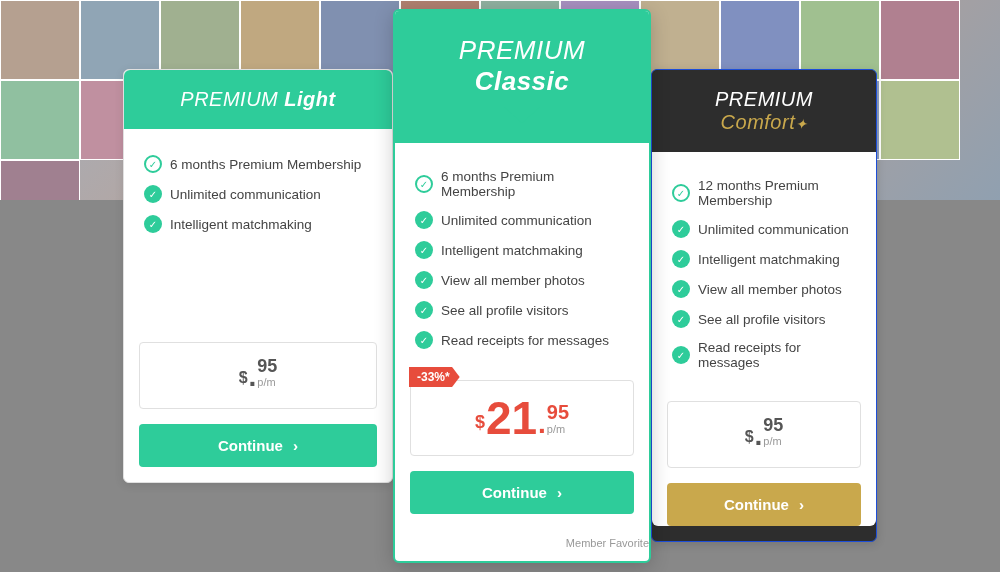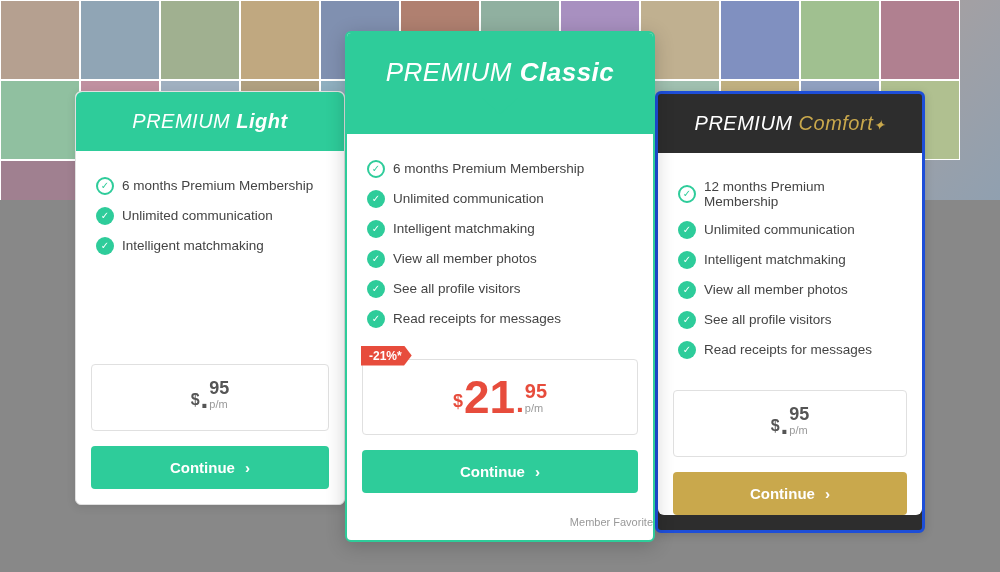--- a/index.html
+++ b/index.html
@@ -77,21 +77,21 @@
     .plan-light .plan-header h2 span {
       font-style: italic;
       font-weight: 300;
     }
 
     
     .plan-classic {
       background: #fff;
       border: 2px solid #2ecc9a;
       border-radius: 6px;
-      width: 310px;
+      width: 258px;
       margin-top: 0;
       box-shadow: 0 4px 20px rgba(0,0,0,0.2);
       position: relative;
       z-index: 2;
     }
 
     .plan-classic .plan-header {
       background: #2ecc9a;
       border-radius: 4px 4px 0 0;
       padding: 24px 20px 20px;
@@ -117,23 +117,23 @@
       width: 0;
       height: 0;
       border-left: 18px solid transparent;
       border-right: 18px solid transparent;
       border-top: 16px solid #2ecc9a;
     }
 
     
     .plan-comfort {
       background: #2d2d2d;
-      border: 3px solid #1d4ed8;
+      border: 1px solid #1d4ed8;
       border-radius: 6px;
-      width: 270px;
+      width: 226px;
       margin-top: 60px;
       box-shadow: 0 2px 10px rgba(0,0,0,0.15);
     }
 
     .plan-comfort .plan-header {
       background: #2d2d2d;
       border-radius: 6px 6px 0 0;
       padding: 18px 20px;
       text-align: center;
     }
@@ -442,21 +442,21 @@
             <span class="feature-icon filled">✓</span>
             <span>See all profile visitors</span>
           </li>
           <li>
             <span class="feature-icon filled">✓</span>
             <span>Read receipts for messages</span>
           </li>
         </ul>
       </div>
       <div class="plan-price-section">
-        <div class="discount-badge">-21%*</div>
+        <div class="discount-badge">-33%*</div>
         <div class="price-display">
           <span class="price-currency" style="color:#e74c3c;">$</span>
           <span class="price-whole" style="color:#e74c3c;font-size:46px;">21</span>
           <span class="price-dot" style="color:#e74c3c;">.</span>
           <div class="price-decimal-wrapper">
             <span class="price-decimal" style="color:#e74c3c;">95</span>
             <span class="price-period">p/m</span>
           </div>
         </div>
       </div>

